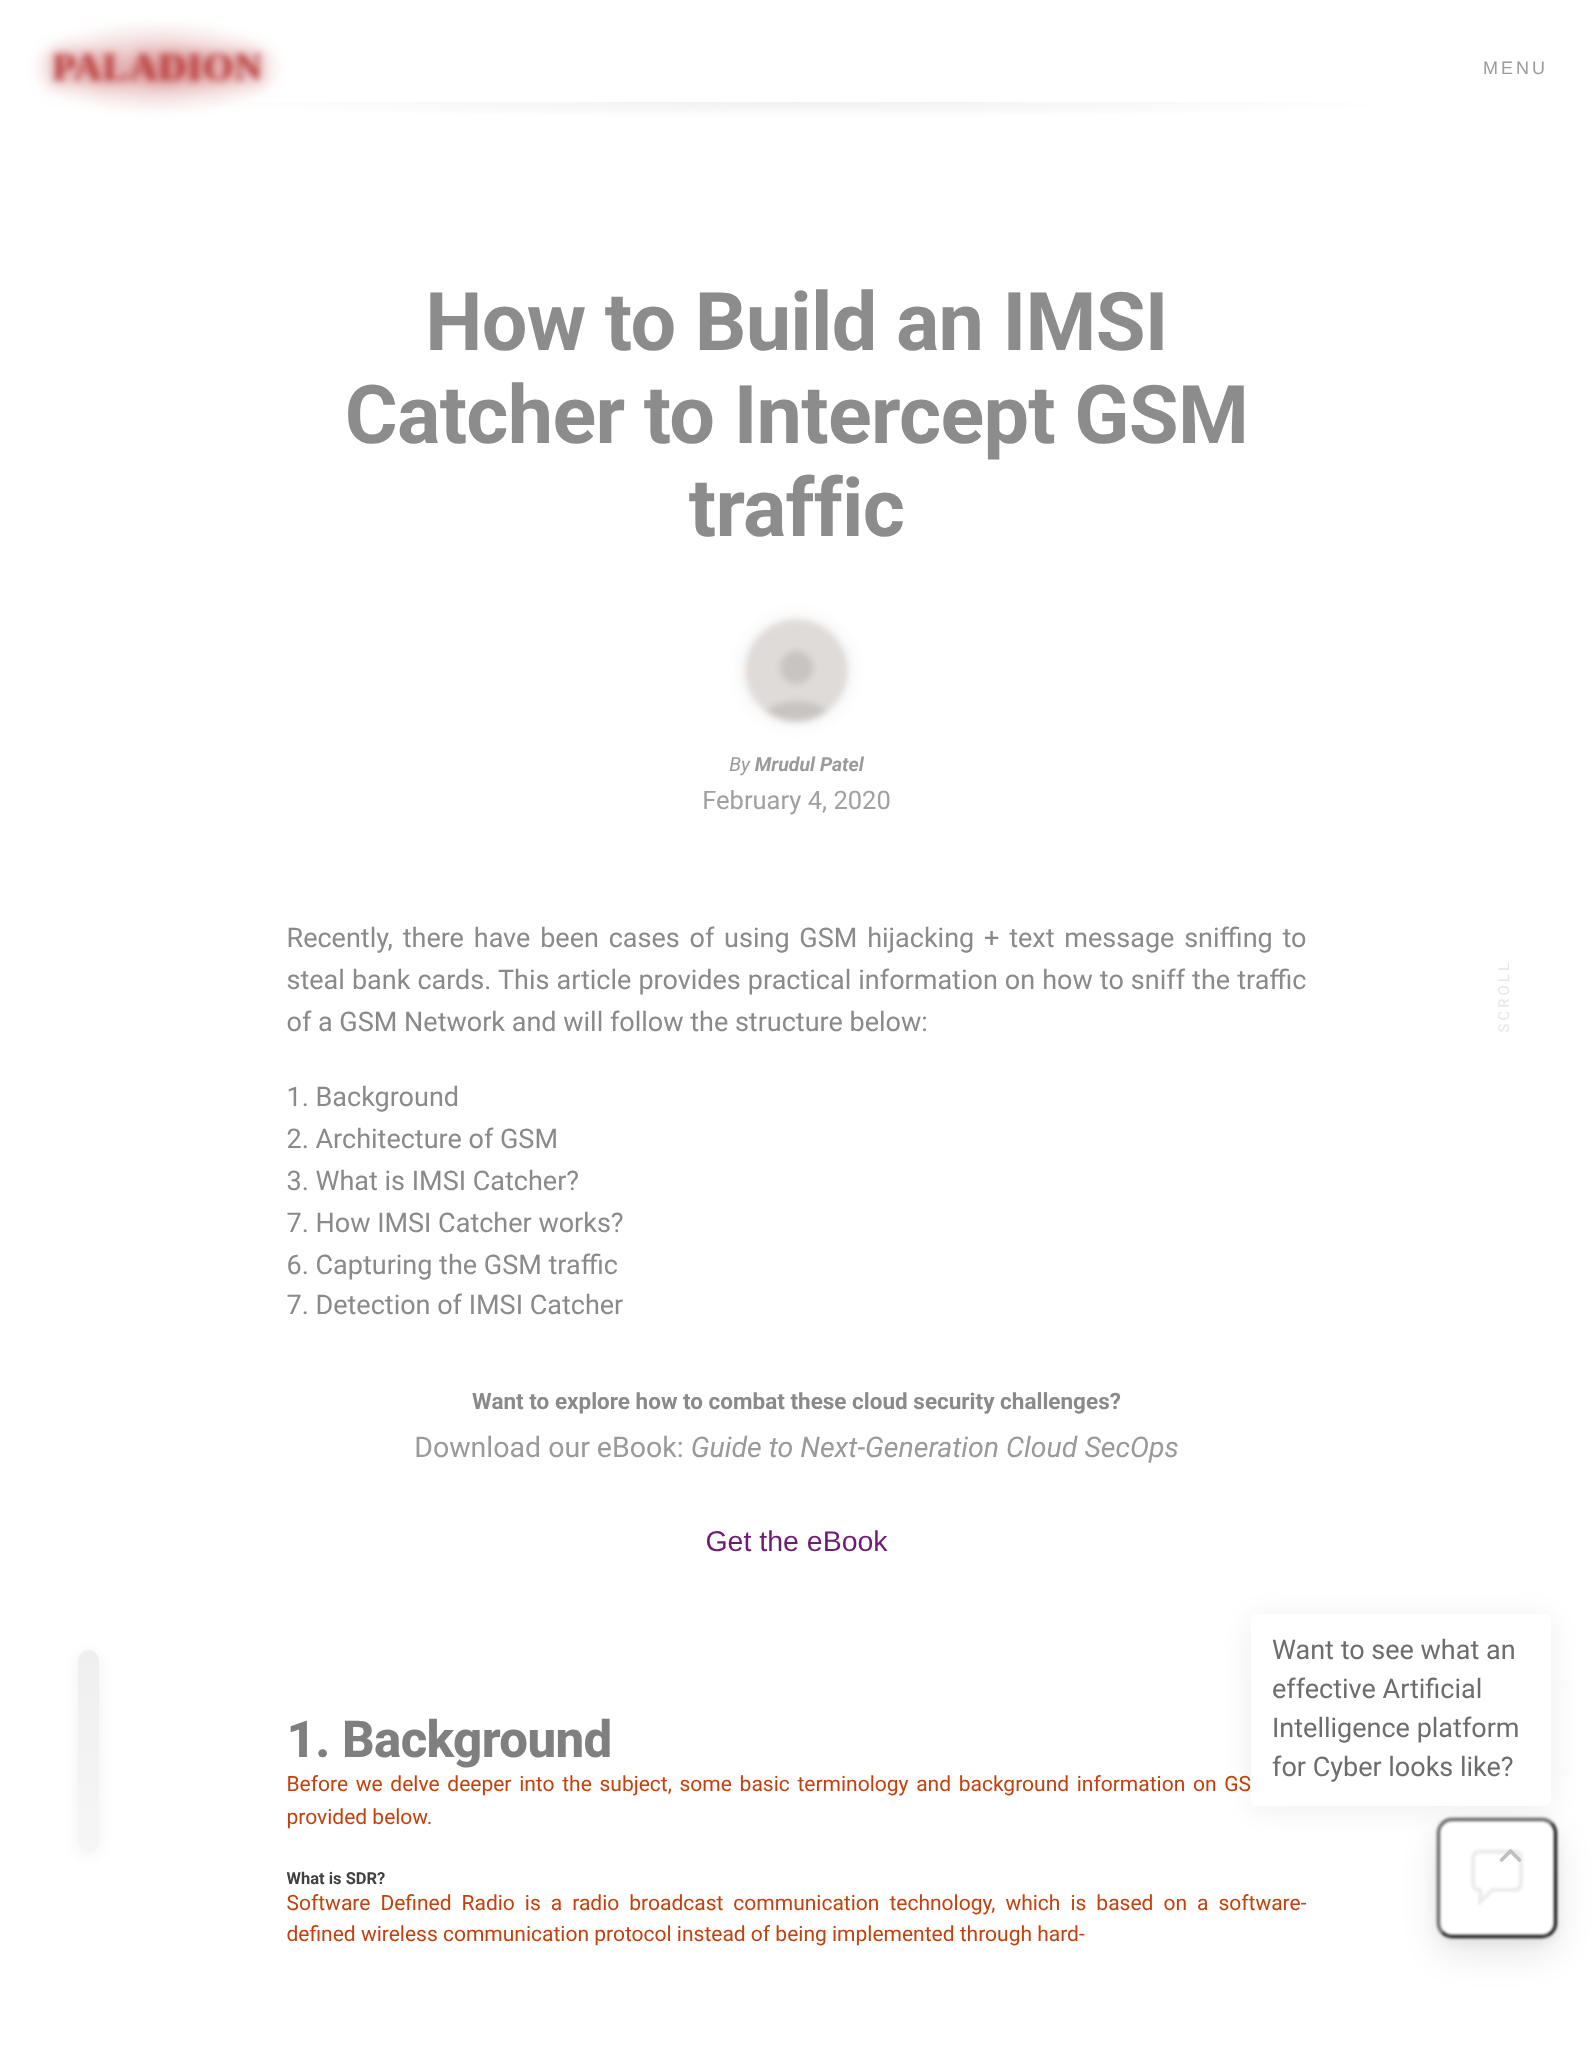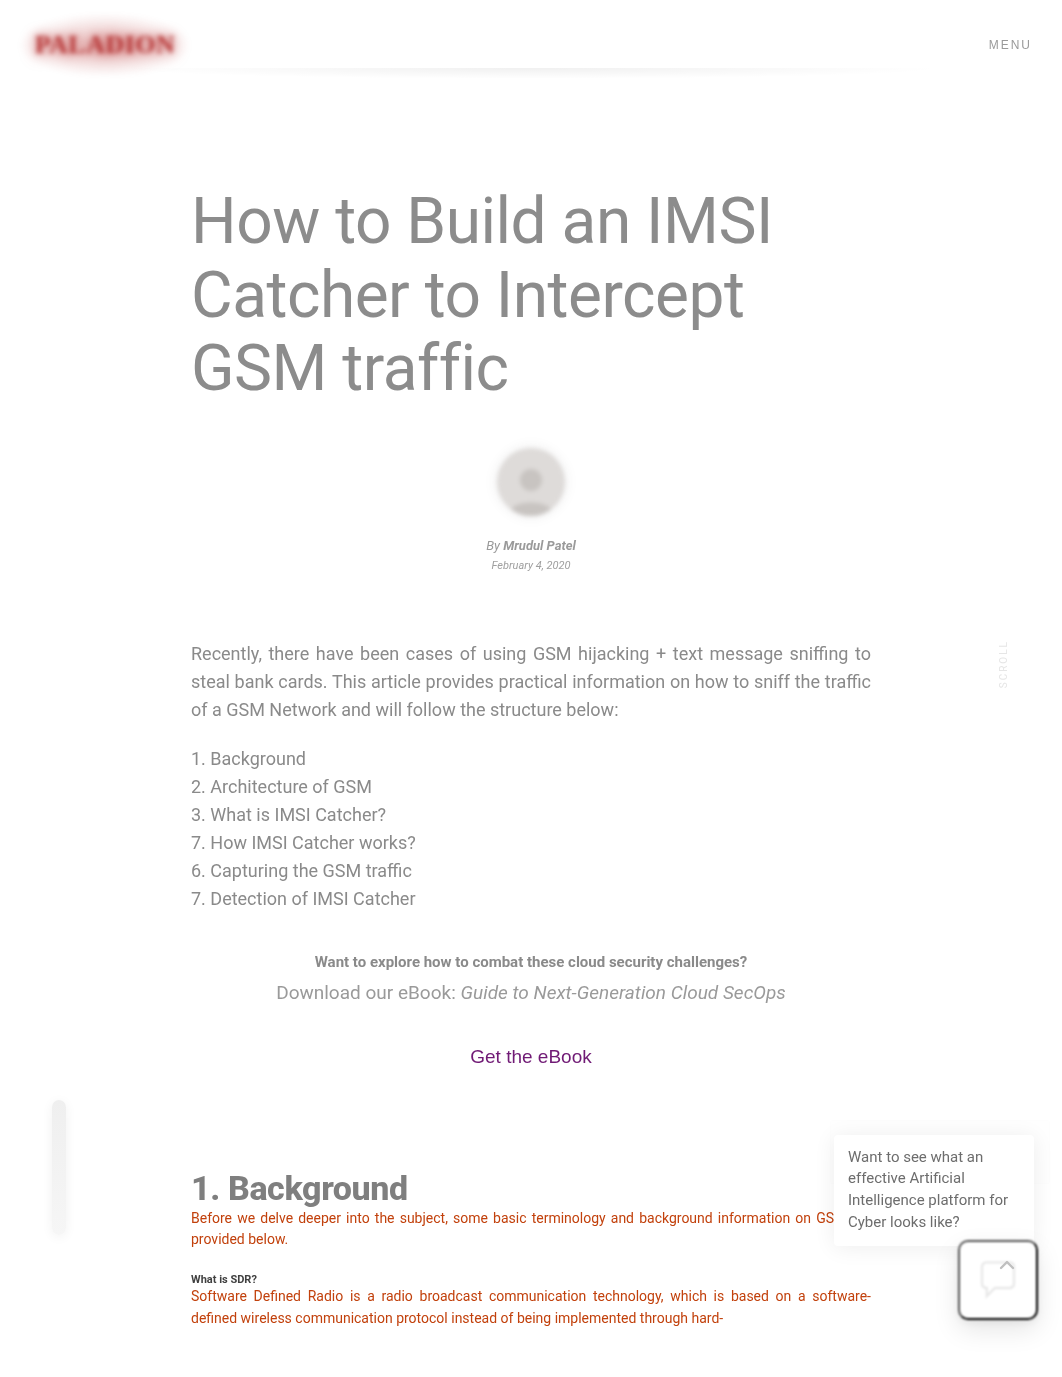--- a/index.html
+++ b/index.html
@@ -64,24 +64,25 @@
     pointer-events: none;
   }
 
   
   .container {
     max-width: 720px;
     margin: 0 auto;
     padding: 0 20px 80px 20px;
   }
   .post-title {
-    font-size: 64px;
+    font-size: 54px;
     line-height: 1.15;
-    font-weight: 400;
+    font-weight: 700;
     color: #8c8c8c;
+    text-align: center;
     margin-top: 95px;
     letter-spacing: -0.5px;
   }
 
   .avatar-block {
     display: flex;
     flex-direction: column;
     align-items: center;
     margin-top: 42px;
   }
@@ -105,22 +106,21 @@
     color: #9a9a9a;
     font-style: italic;
     font-size: 13px;
   }
   .byline .by { font-weight: 400; }
   .byline .author { font-weight: 700; }
   .postdate {
     margin-top: 6px;
     text-align: center;
     color: #a0a0a0;
-    font-style: italic;
-    font-size: 11px;
+    font-size: 17px;
   }
 
   .intro {
     margin-top: 68px;
     font-size: 18px;
     line-height: 1.55;
     color: #8a8a8a;
     text-align: justify;
   }
 
@@ -199,26 +199,26 @@
     letter-spacing: 2px;
     color: #e6e6e6;
     writing-mode: vertical-rl;
     transform: rotate(180deg);
   }
 
   
   .chat-tip {
     position: absolute;
     right: 28px;
-    bottom: 164px;
+    bottom: 178px;
     width: 200px;
     background: #ffffff;
     border-radius: 4px;
     padding: 12px 14px;
-    font-size: 15px;
+    font-size: 18px;
     line-height: 1.45;
     color: #6d6d6d;
     box-shadow: 0 2px 22px rgba(0,0,0,0.07);
   }
 
   
   .chat-widget {
     position: absolute;
     right: 24px;
     bottom: 90px;

